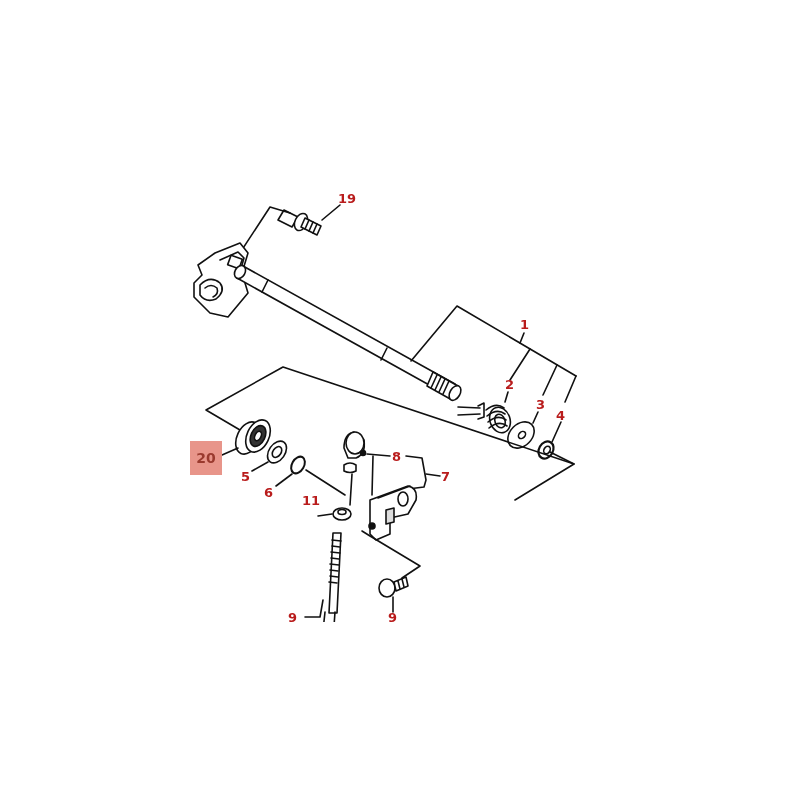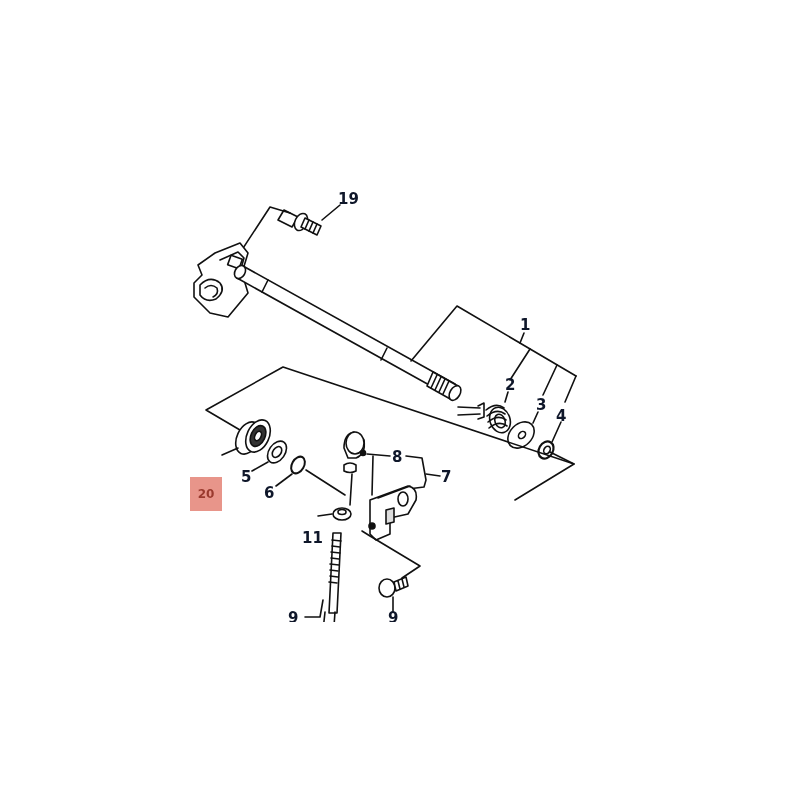--- a/index.html
+++ b/index.html
@@ -1,20 +1,20 @@
 <!DOCTYPE html>
 <html><head>
   <meta charset="utf-8">
   <style>
     html, body { margin: 0; padding: 0; background: #ffffff; }
     body { width: 800px; height: 800px; position: relative; overflow: hidden; font-family: "DejaVu Sans", sans-serif; }
     #stage { position: absolute; left: 0; top: 0; width: 800px; height: 800px; }
     svg { position: absolute; left: 0; top: 0; }
-    .part-label { position: absolute; font-family: "DejaVu Sans", sans-serif; font-weight: bold; font-size: 15px; color: #0f172a; line-height: 1; }
-    .highlight-label { position: absolute; left: 190px; top: 441px; width: 32px; height: 34px; background: #e8958a; color: #9a3a2e; font-weight: bold; font-size: 12px; display: flex; align-items: center; justify-content: center; font-family: "DejaVu Sans", sans-serif; margin-top: 36px; }
+    .part-label { position: absolute; font-family: "DejaVu Sans", sans-serif; font-weight: bold; font-size: 13px; color: #b91c1c; line-height: 1; }
+    .highlight-label { position: absolute; left: 190px; top: 441px; width: 32px; height: 34px; background: #e8958a; color: #9a3a2e; font-weight: bold; font-size: 14px; display: flex; align-items: center; justify-content: center; font-family: "DejaVu Sans", sans-serif; }
     #clip { position: absolute; left: 0; top: 622px; width: 800px; height: 178px; background: #ffffff; }
   </style>
 </head>
 <body>
 
 <div id="stage">
   <svg width="800" height="800" viewBox="0 0 800 800">
     <g fill="none" stroke="#111" stroke-width="1.6" stroke-linecap="round" stroke-linejoin="round">
 
       <g>
@@ -158,20 +158,20 @@
 
   <div class="part-label" style="left:338px;top:192px;">19</div>
   <div class="part-label" style="left:520px;top:318px;">1</div>
   <div class="part-label" style="left:505px;top:378px;">2</div>
   <div class="part-label" style="left:536px;top:398px;">3</div>
   <div class="part-label" style="left:556px;top:409px;">4</div>
   <div class="part-label" style="left:241px;top:470px;">5</div>
   <div class="part-label" style="left:264px;top:486px;">6</div>
   <div class="part-label" style="left:392px;top:450px;">8</div>
   <div class="part-label" style="left:441px;top:470px;">7</div>
-  <div class="part-label" style="left:302px;top:531px;">11</div>
+  <div class="part-label" style="left:302px;top:494px;">11</div>
   <div class="part-label" style="left:288px;top:611px;">9</div>
   <div class="part-label" style="left:388px;top:611px;">9</div>
 
   <div class="highlight-label">20</div>
 
   <div id="clip"></div>
 </div>
 
 </body></html>

